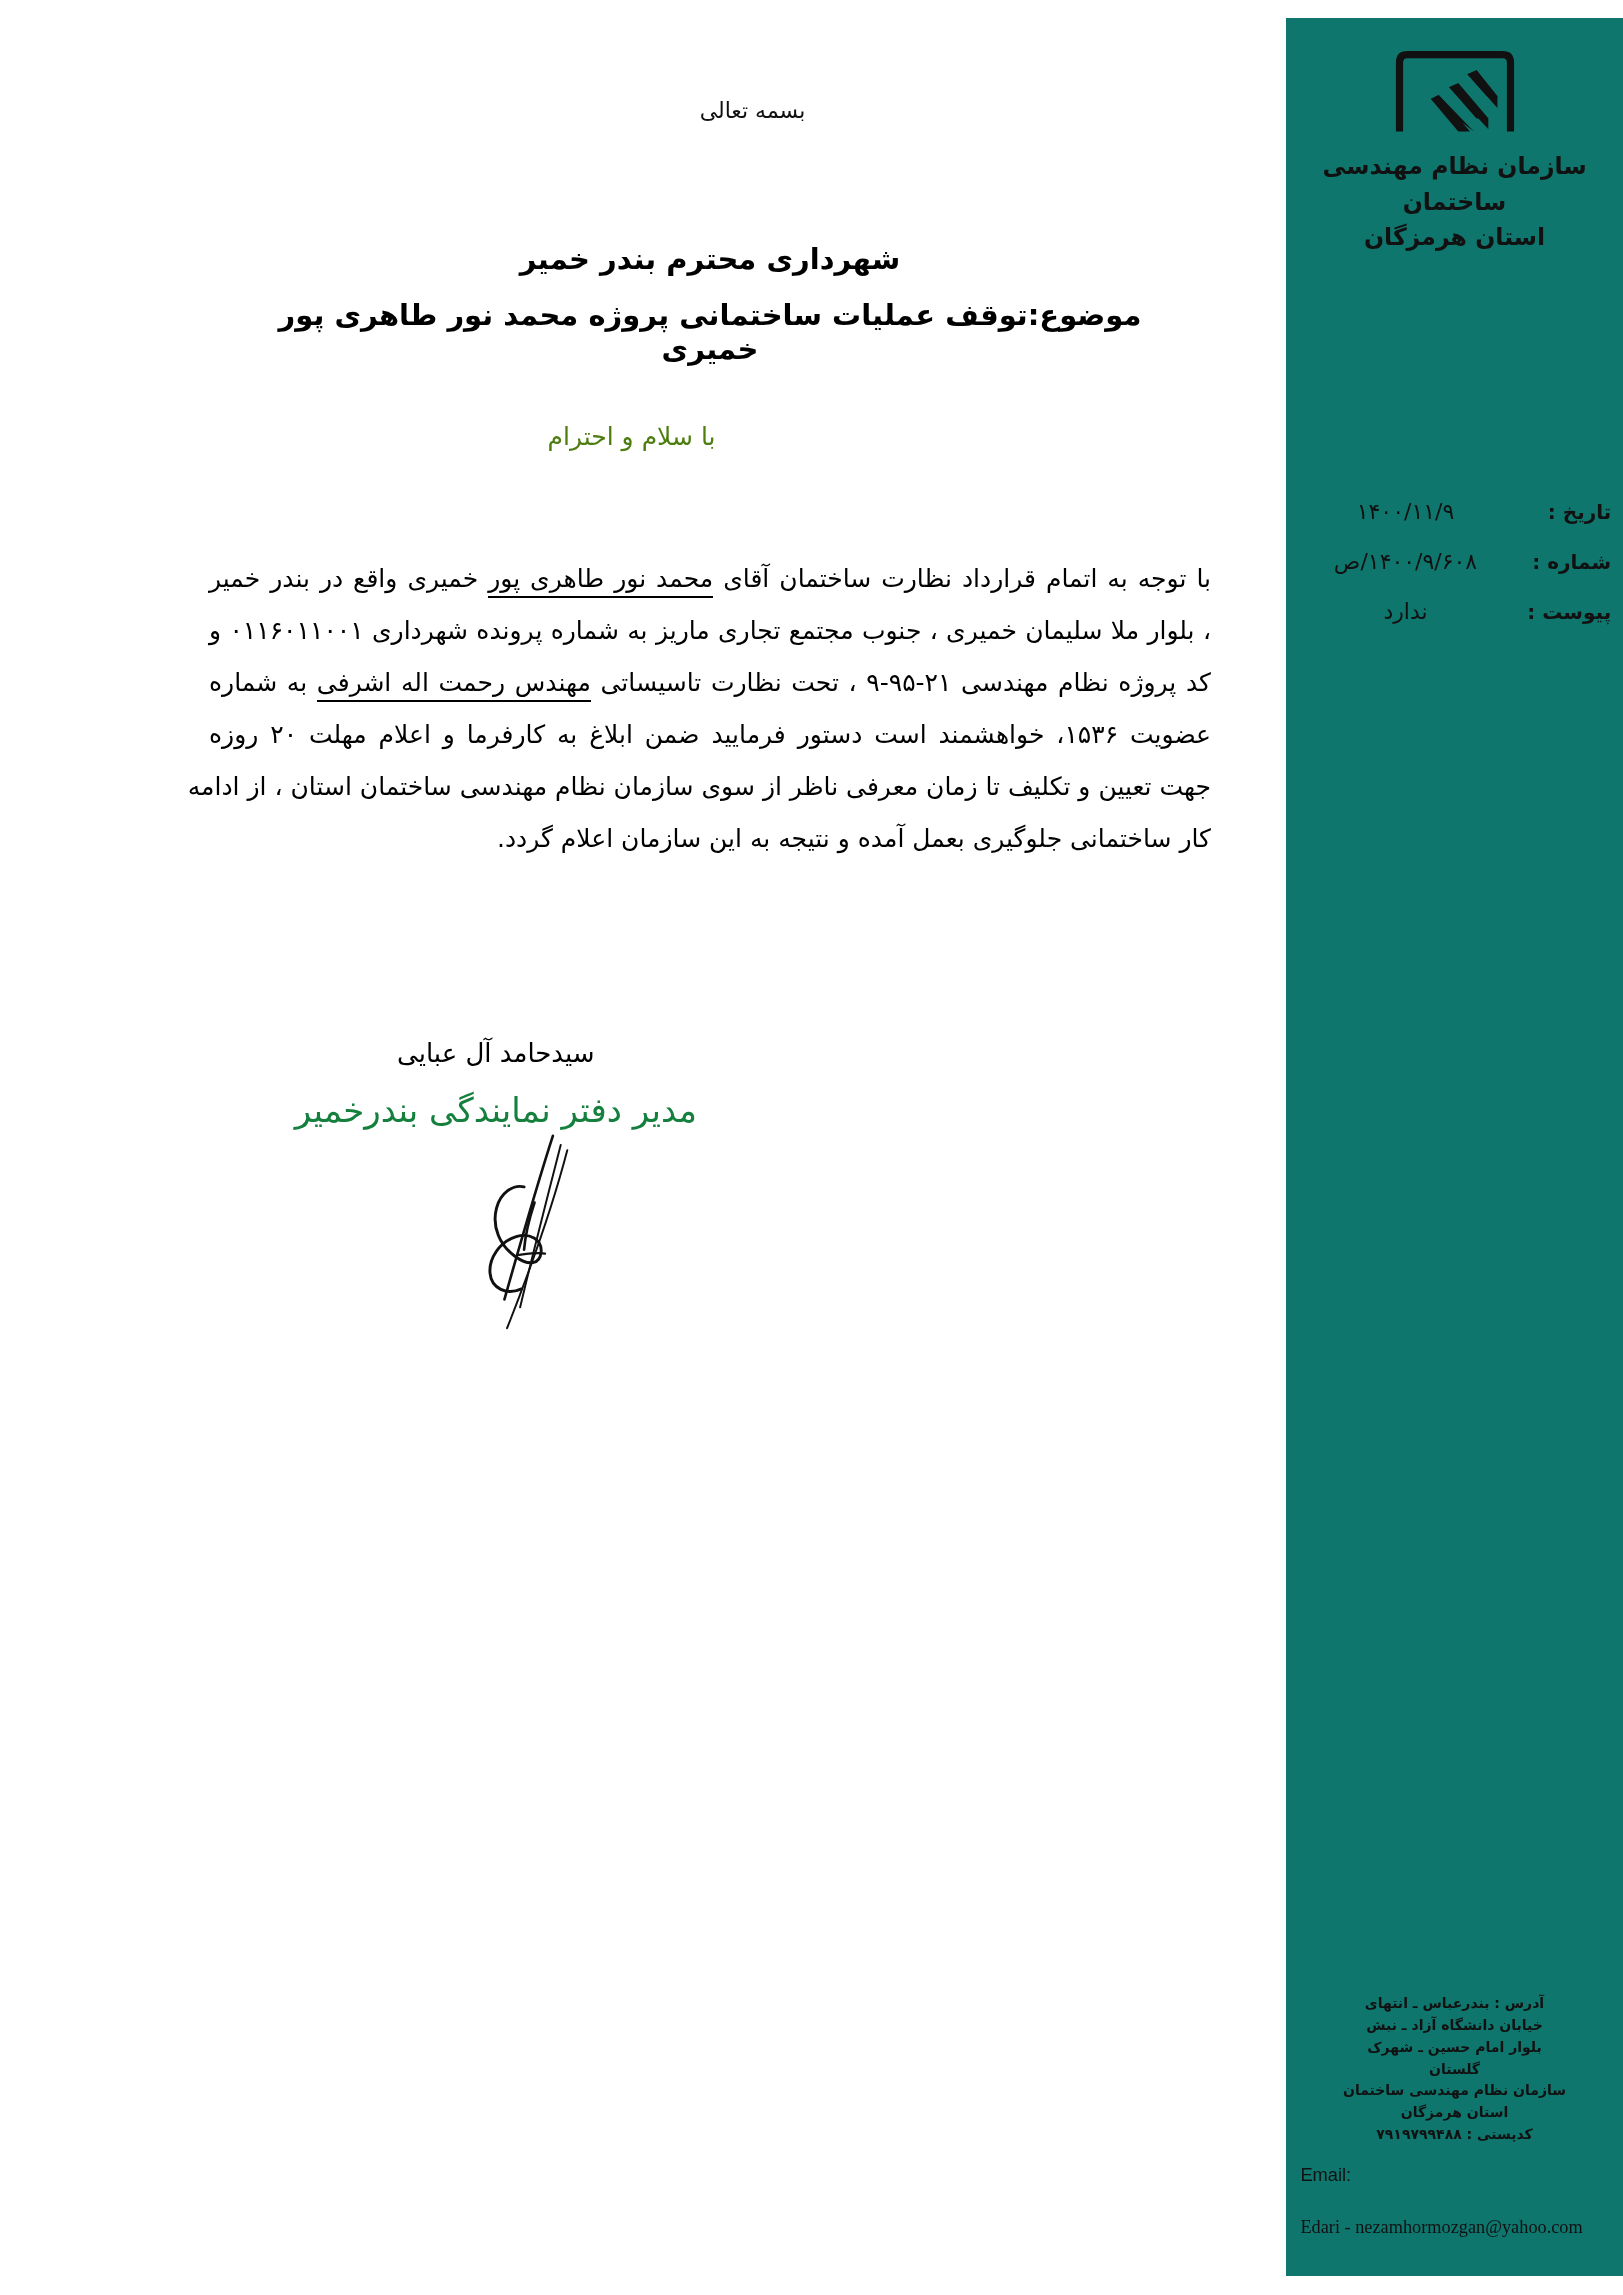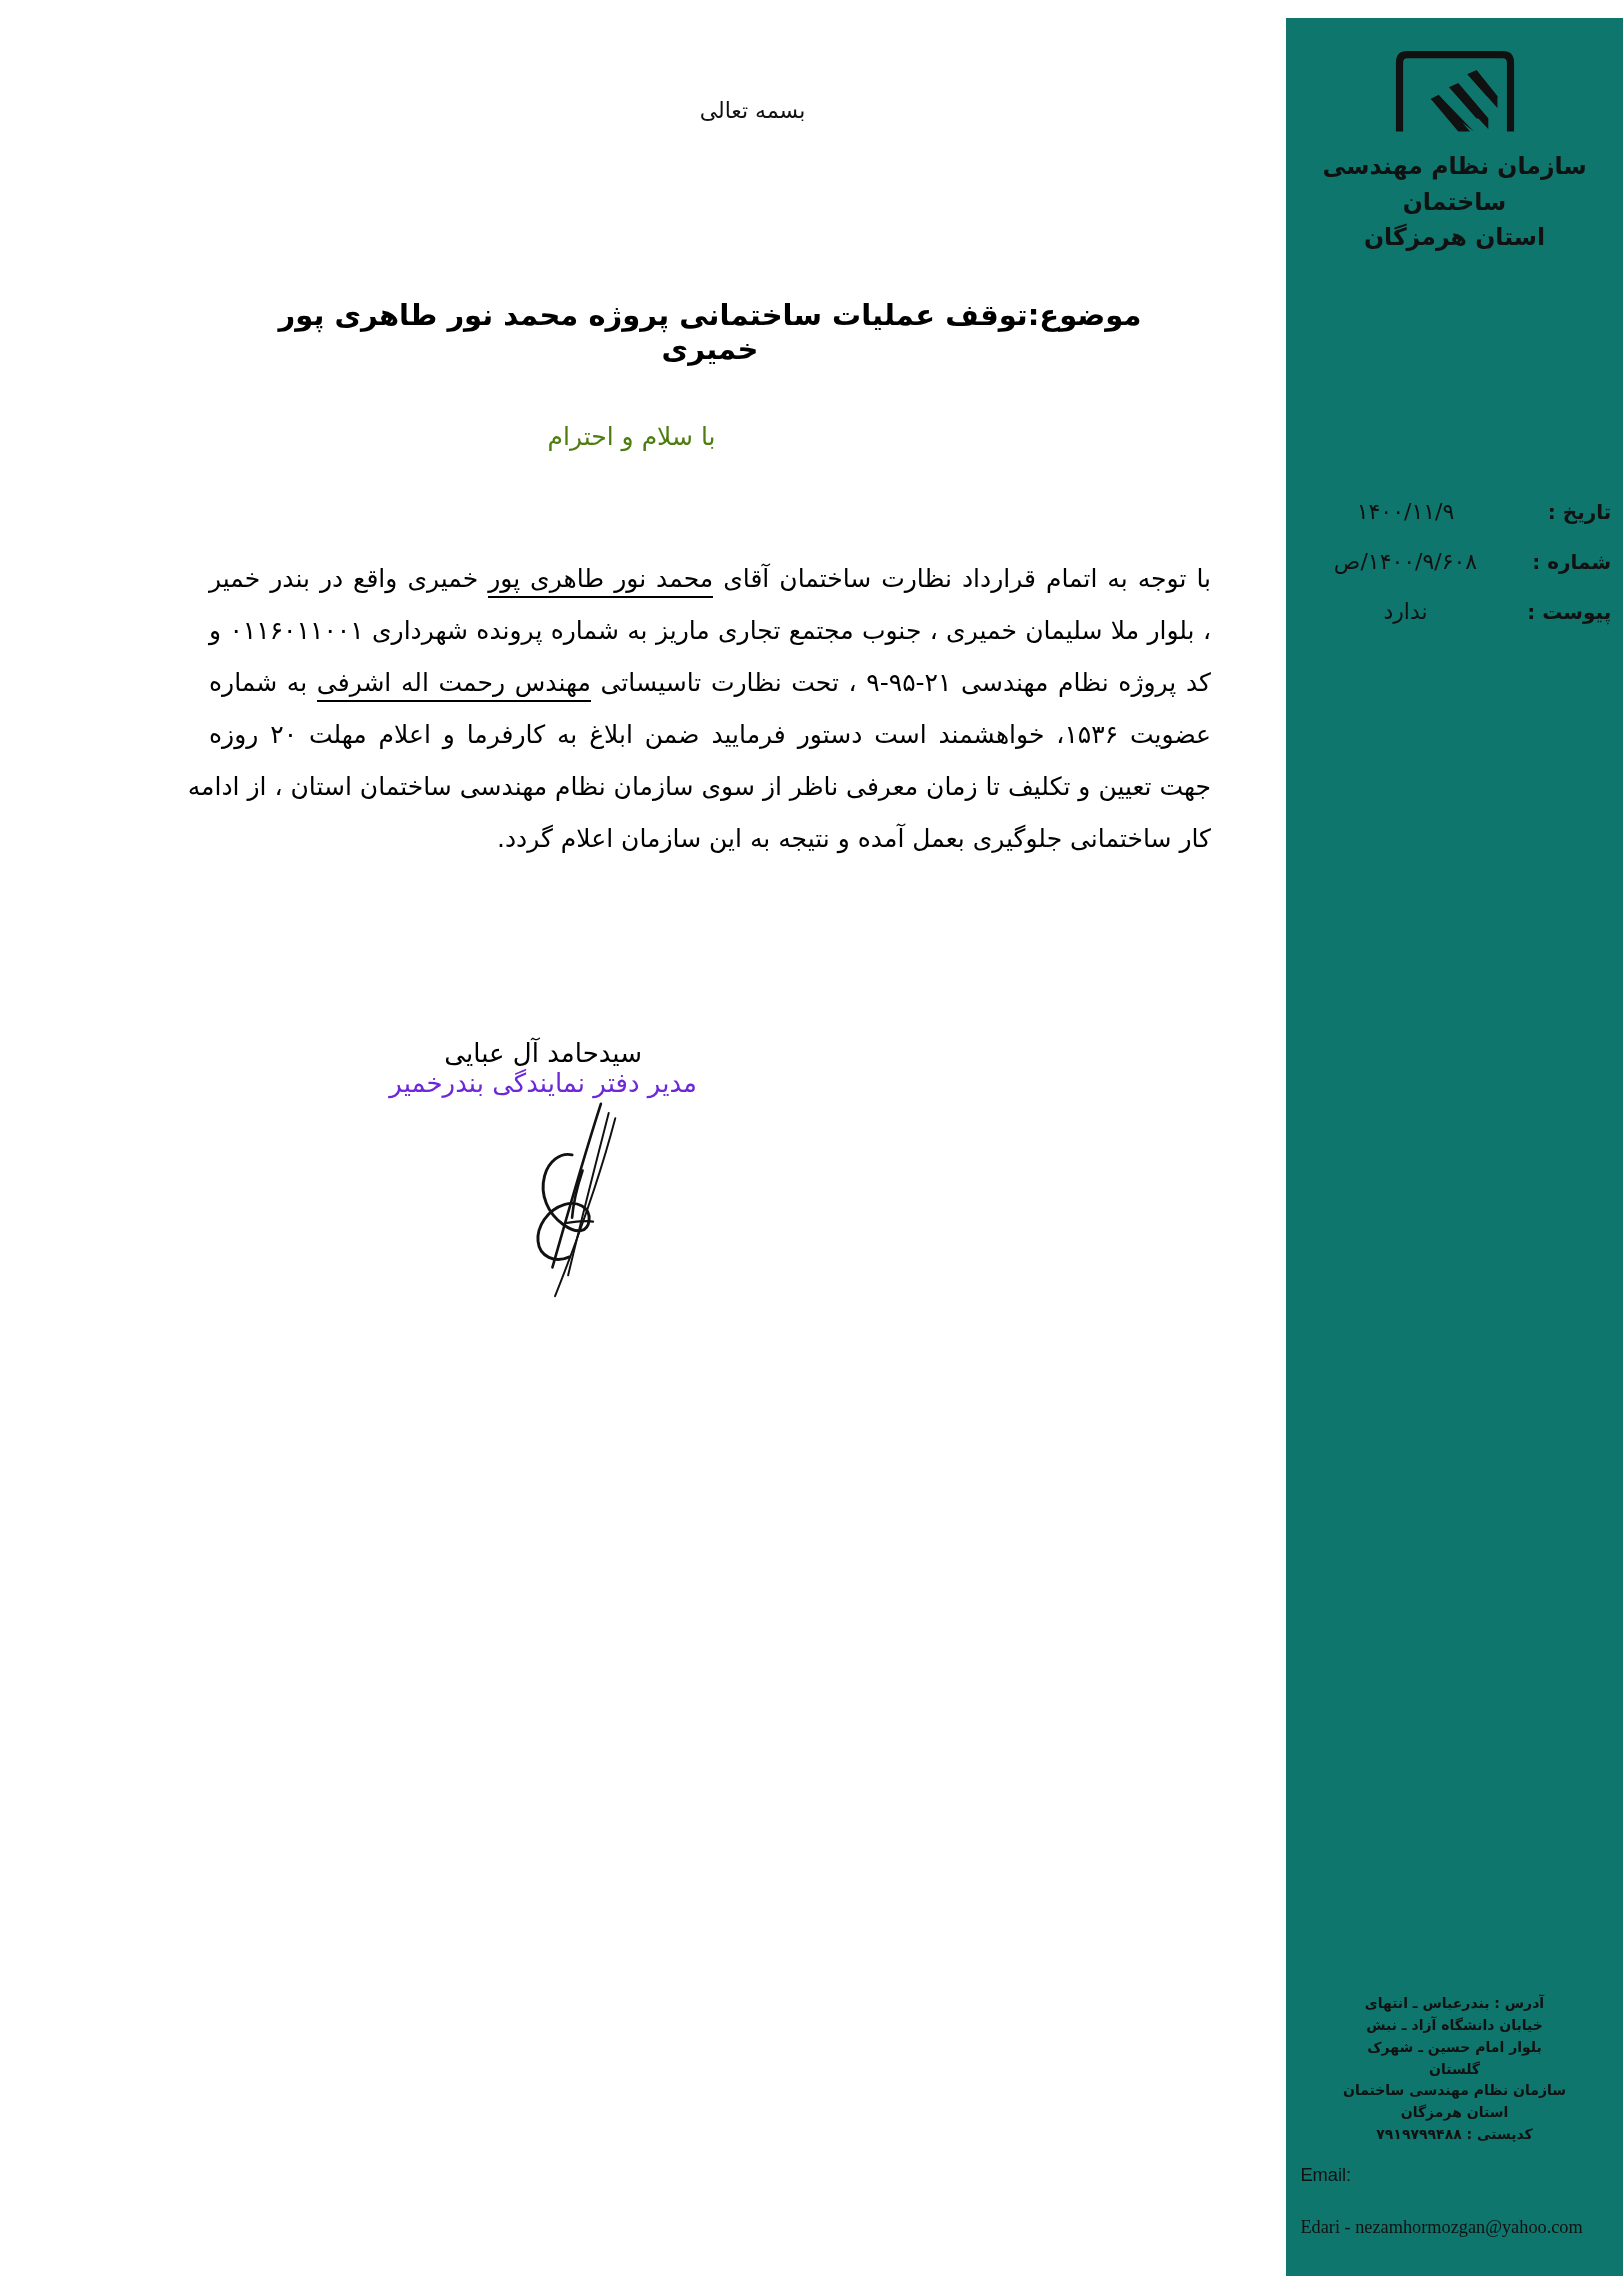--- a/index.html
+++ b/index.html
@@ -211,39 +211,41 @@
     direction: rtl;
   }
   .sign-name {
     font-family: "DejaVu Sans", "Liberation Sans", sans-serif;
     font-size: 26px;
     color: #000000;
     display: block;
   }
   .sign-title {
     font-family: "DejaVu Sans", "Liberation Sans", sans-serif;
-    font-size: 26px;
-    color: #6d28d9;
+    font-size: 34px;
+    color: #15803d;
     display: block;
+    margin-top: 22px;
   }
   .sign-mark {
     display: block;
     margin-top: -6.5px;
     margin-right: -137px;
   }
 </style>
 </head>
 <body>
 
 <div class="page">
 
   <div class="letter">
 
     <div class="basmalah">بسمه تعالی</div>
 
+    <div class="recipient">شهرداری محترم بندر خمیر</div>
 
     <div class="subject">موضوع:توقف عملیات ساختمانی پروژه محمد نور  طاهری پور خمیری</div>
 
     <div class="greeting">با سلام و احترام</div>
 
     <div class="body-text">
       <span class="body-line"><span>با توجه به اتمام قرارداد نظارت ساختمان آقای <span class="underlined">محمد نور طاهری پور</span> خمیری واقع در بندر خمیر</span></span>
       <span class="body-line"><span>، بلوار ملا سلیمان خمیری ، جنوب مجتمع تجاری ماریز به شماره پرونده شهرداری ۰۱۱۶۰۱۱۰۰۱ و</span></span>
       <span class="body-line"><span>کد پروژه نظام مهندسی ۲۱-۹۵-۹ ، تحت نظارت تاسیساتی <span class="underlined">مهندس رحمت اله اشرفی</span> به شماره</span></span>
       <span class="body-line"><span>عضویت ۱۵۳۶، خواهشمند است دستور فرمایید ضمن ابلاغ به کارفرما و اعلام مهلت ۲۰ روزه</span></span>

